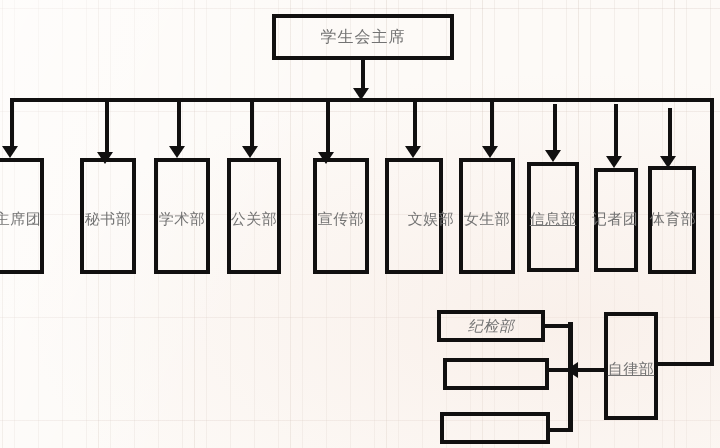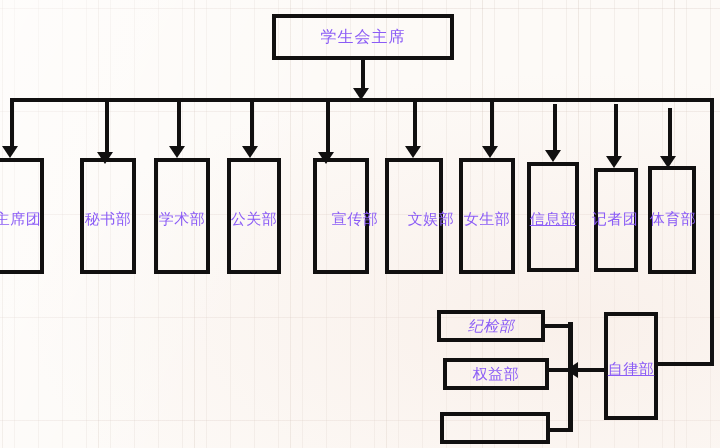--- a/index.html
+++ b/index.html
@@ -53,21 +53,21 @@
   }
 
   .node {
     position: absolute;
     box-sizing: border-box;
     border: 4px solid #111010;
     background: transparent;
   }
   .lbl {
     position: absolute;
-    color: #8b5cf6;
+    color: #737373;
     font-size: 15px;
     line-height: 1;
     letter-spacing: 0.5px;
     white-space: nowrap;
     text-align: center;
   }
   .lbl-top {
     font-size: 16px;
     letter-spacing: 1px;
   }
@@ -170,21 +170,21 @@
   <div class="node" style="left:80px; top:158px; width:56px; height:116px;"></div>
   <div class="lbl" style="left:79px; top:212px; width:58px;">秘书部</div>
 
   <div class="node" style="left:154px; top:158px; width:56px; height:116px;"></div>
   <div class="lbl" style="left:152px; top:212px; width:60px;">学术部</div>
 
   <div class="node" style="left:227px; top:158px; width:54px; height:116px;"></div>
   <div class="lbl" style="left:225px; top:212px; width:58px;">公关部</div>
 
   <div class="node" style="left:313px; top:158px; width:56px; height:116px;"></div>
-  <div class="lbl" style="left:325px; top:212px; width:60px;">宣传部</div>
+  <div class="lbl" style="left:311px; top:212px; width:60px;">宣传部</div>
 
   <div class="node" style="left:385px; top:158px; width:58px; height:116px;"></div>
   <div class="lbl" style="left:401px; top:212px; width:60px;">文娱部</div>
 
   <div class="node" style="left:459px; top:158px; width:56px; height:116px;"></div>
   <div class="lbl" style="left:457px; top:212px; width:60px;">女生部</div>
 
   <div class="node" style="left:527px; top:162px; width:52px; height:110px;"></div>
   <div class="lbl" style="left:524px; top:212px; width:58px;text-decoration:underline;">信息部</div>
 
@@ -203,20 +203,19 @@
   <div class="hline" style="left:572px; top:368px; width:36px;"></div>
   <div class="arrow-left" style="left:566px; top:362px;"></div>
 
   <div class="vline" style="left:568px; top:322px; width:5px; height:110px;"></div>
 
   <div class="node" style="left:437px; top:310px; width:108px; height:32px;"></div>
   <div class="lbl" style="left:437px; top:319px; width:108px;font-style:italic;">纪检部</div>
   <div class="hline" style="left:541px; top:324px; width:32px;"></div>
 
   <div class="node" style="left:443px; top:358px; width:106px; height:32px;"></div>
-  <div class="lbl" style="left:443px; top:367px; width:106px;">权益部</div>
   <div class="hline" style="left:545px; top:368px; width:28px;"></div>
 
   <div class="node" style="left:440px; top:412px; width:110px; height:32px;"></div>
   <div class="hline" style="left:546px; top:428px; width:27px;"></div>
 
 
 </div>
 
 </body></html>

